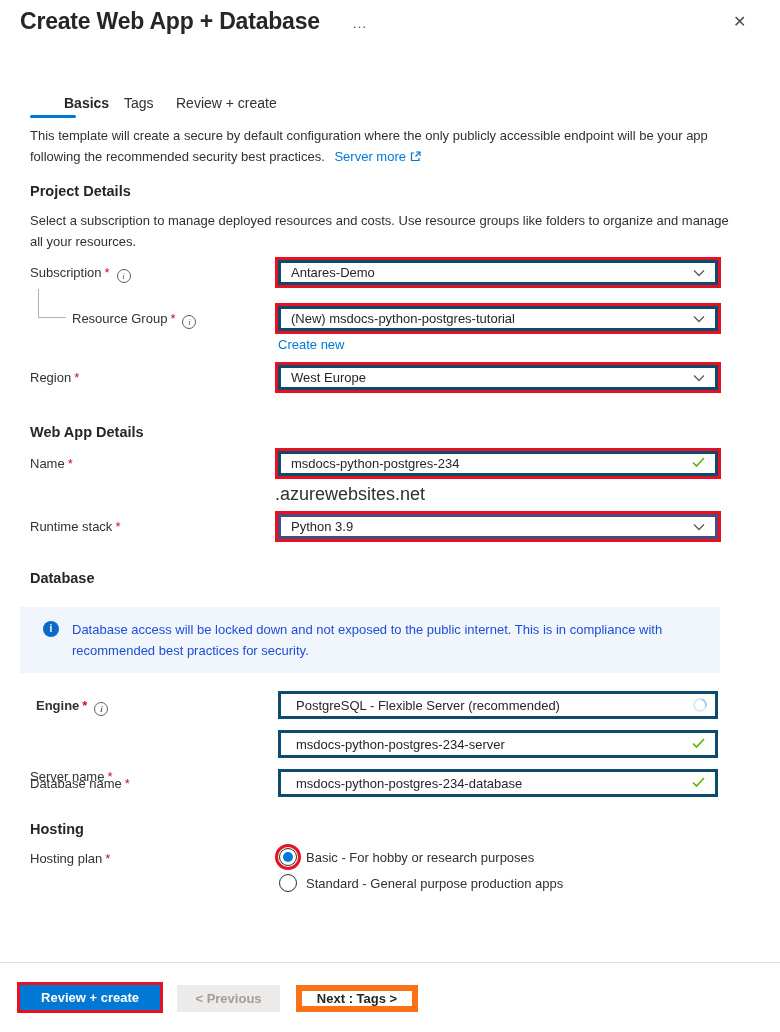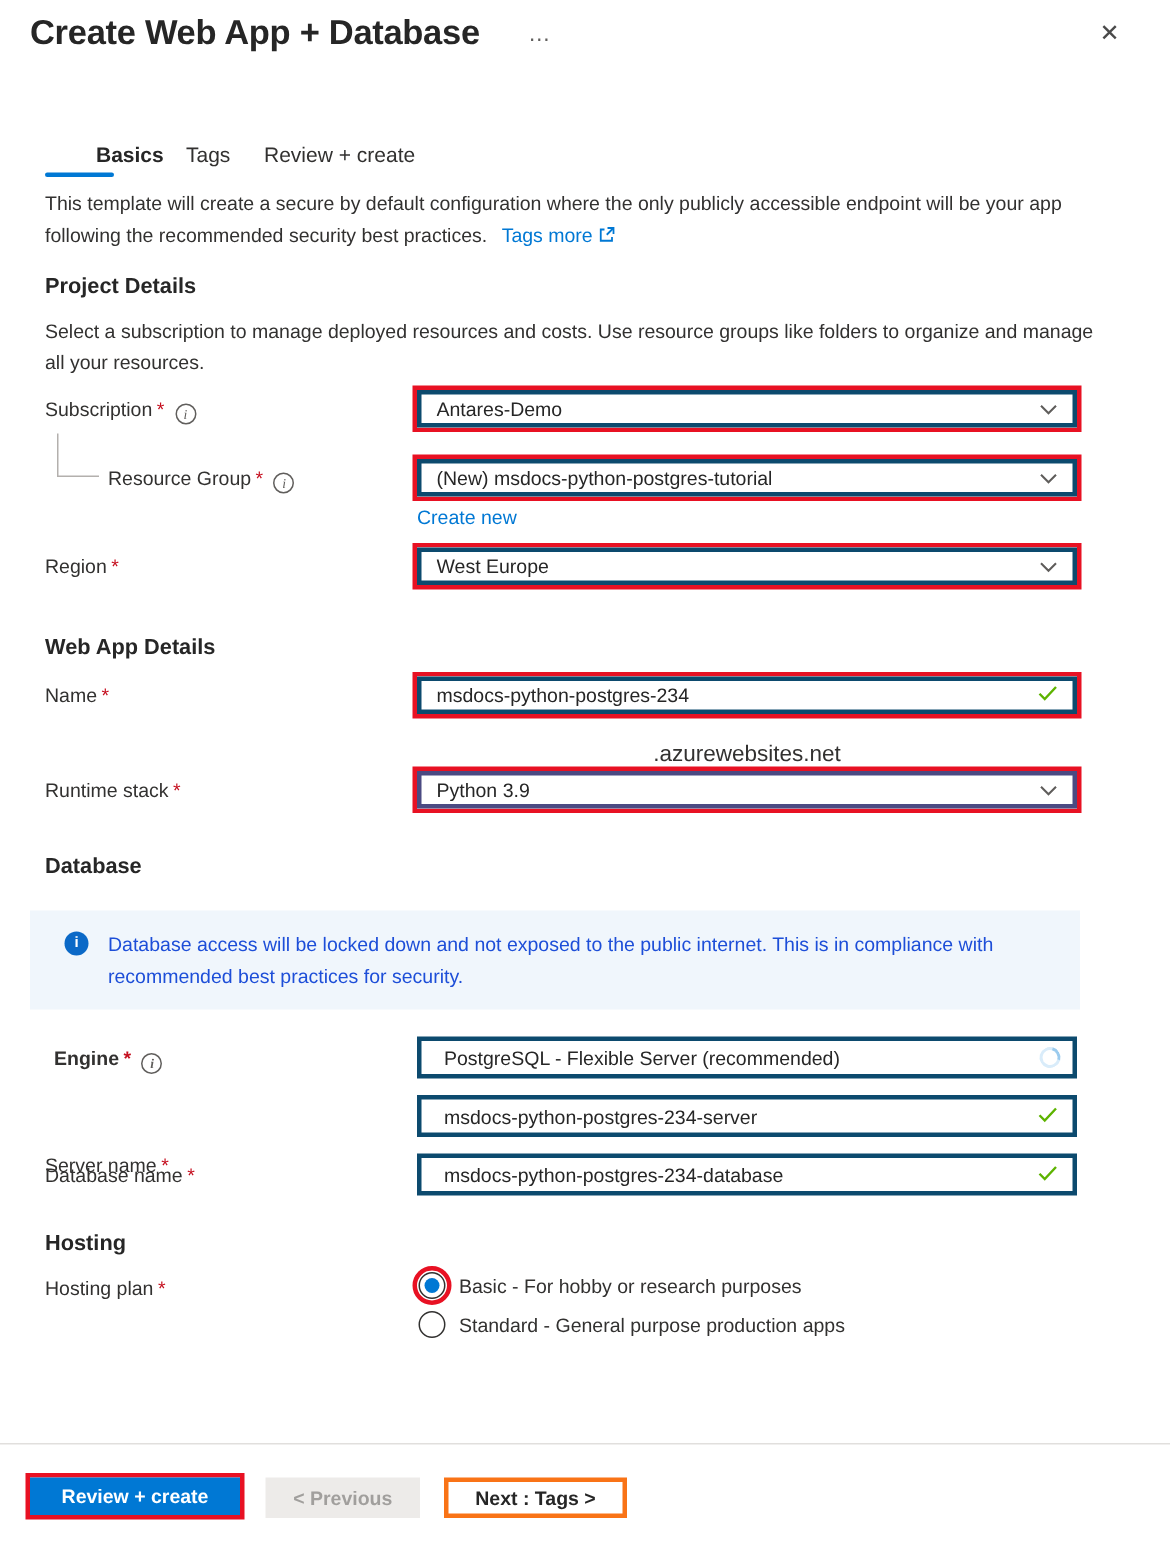--- a/index.html
+++ b/index.html
@@ -32,21 +32,21 @@
   .field { display:flex; align-items:center; width:440px; height:25px; border:3px solid #0c4a6e;
     background:#fff; padding:0 10px; font-size:13px; color:#262626; cursor:pointer; position:relative; }
   .field.plain { position:absolute; height:28px; cursor:text;padding-left:15px; }
   .field .val { flex:1; white-space:nowrap; overflow:hidden; }
   .chev { margin-left:6px; flex:none; }
   .check { margin-left:6px; flex:none; }
   .runtime-inner { border-color:#4b4a82; }
 
   .connector { border-left:1px solid #b3b0ad; border-bottom:1px solid #b3b0ad; }
 
-  .suffix { left:275px; top:484px; width:446px; text-align:center; font-size:15px; color:#323130;margin-top:10px; }
+  .suffix { left:275px; top:484px; width:446px; text-align:left; font-size:18px; color:#323130; }
 
   .banner { left:20px; top:607px; width:700px; height:66px; background:#f0f6fc; }
   .banner-icon { position:absolute; left:23px; top:14px; width:16px; height:16px; border-radius:50%;
     background:#0b69c7; color:#fff; font-size:10px; font-weight:bold; text-align:center; line-height:16px; }
   .banner-text { position:absolute; left:52px; top:12px; width:640px; font-size:13px; line-height:21px; color:#1d4ed8; }
 
   .spinner { position:absolute; right:8px; width:14px; height:14px; border-radius:50%;
     border:2px solid #d9ecfa; border-right-color:#9bcbee; transform:rotate(-30deg); }
 
   .radio-annot { left:275px; top:844px; width:26px; height:26px; border:3px solid #e81123;
@@ -56,40 +56,40 @@
   .radio.sel::after { content:""; width:10px; height:10px; border-radius:50%; background:#0078d4; }
   .radio-label { font-size:13px; color:#323130; }
 
   .divider { left:0; top:962px; width:780px; height:1px; background:#e1dfdd; }
 
   .btn-annot { left:17px; top:982px; border:3px solid #e81123; }
   .btn-primary { width:140px; height:25px; background:#0078d4; color:#fff; font-size:13px; font-weight:bold;
     display:flex; align-items:center; justify-content:center; cursor:pointer; }
   .btn-disabled { left:177px; top:985px; width:103px; height:27px; background:#edebe9; color:#a19f9d;
     font-size:13px; font-weight:bold; display:flex; align-items:center; justify-content:center; }
-  .btn-secondary { left:296px; top:985px; width:122px; height:27px; background:#fff; border:3px solid #f97316;
+  .btn-secondary { left:296px; top:985px; width:122px; height:27px; background:#fff; border:6px solid #f97316;
     color:#262626; font-size:13px; font-weight:bold; display:flex; align-items:center; justify-content:center; cursor:pointer; }
 </style>
 </head>
 <body>
 
 <div id="page">
 
   <div class="abs title">Create Web App + Database</div>
   <div class="abs ellipsis">…</div>
   <div class="abs close-x">✕</div>
 
   <div class="abs tab active" style="left:30px;">Basics</div>
   <div class="abs tab" style="left:90px;">Tags</div>
   <div class="abs tab" style="left:142px;">Review + create</div>
   <div class="abs tab-underline"></div>
 
   <div class="abs body-text" style="left:30px; top:125px; width:706px;">
     <span>This template will create a secure by default configuration where the only publicly accessible endpoint will be your app following the recommended security best practices.</span>
-    <a class="link" style="margin-left:6px;"><span>Tags more</span><span class="ext-icon"><svg width="11" height="11" viewBox="0 0 11 11">
+    <a class="link" style="margin-left:6px;"><span>Server more</span><span class="ext-icon"><svg width="11" height="11" viewBox="0 0 11 11">
             <path d="M4 2 H1.5 V9.5 H9 V7" fill="none" stroke="#0078d4" stroke-width="1.2"></path>
             <path d="M6 1 H10 V5" fill="none" stroke="#0078d4" stroke-width="1.2"></path>
             <path d="M10 1 L5.5 5.5" fill="none" stroke="#0078d4" stroke-width="1.2"></path>
           </svg></span></a>
   </div>
 
   <div class="abs section-heading" style="left:30px; top:183px;">Project Details</div>
   <div class="abs body-text" style="left:30px; top:210px; width:706px;">Select a subscription to manage deployed resources and costs. Use resource groups like folders to organize and manage all your resources.</div>
 
   <div class="abs row-label" style="left:30px; top:265px;">

